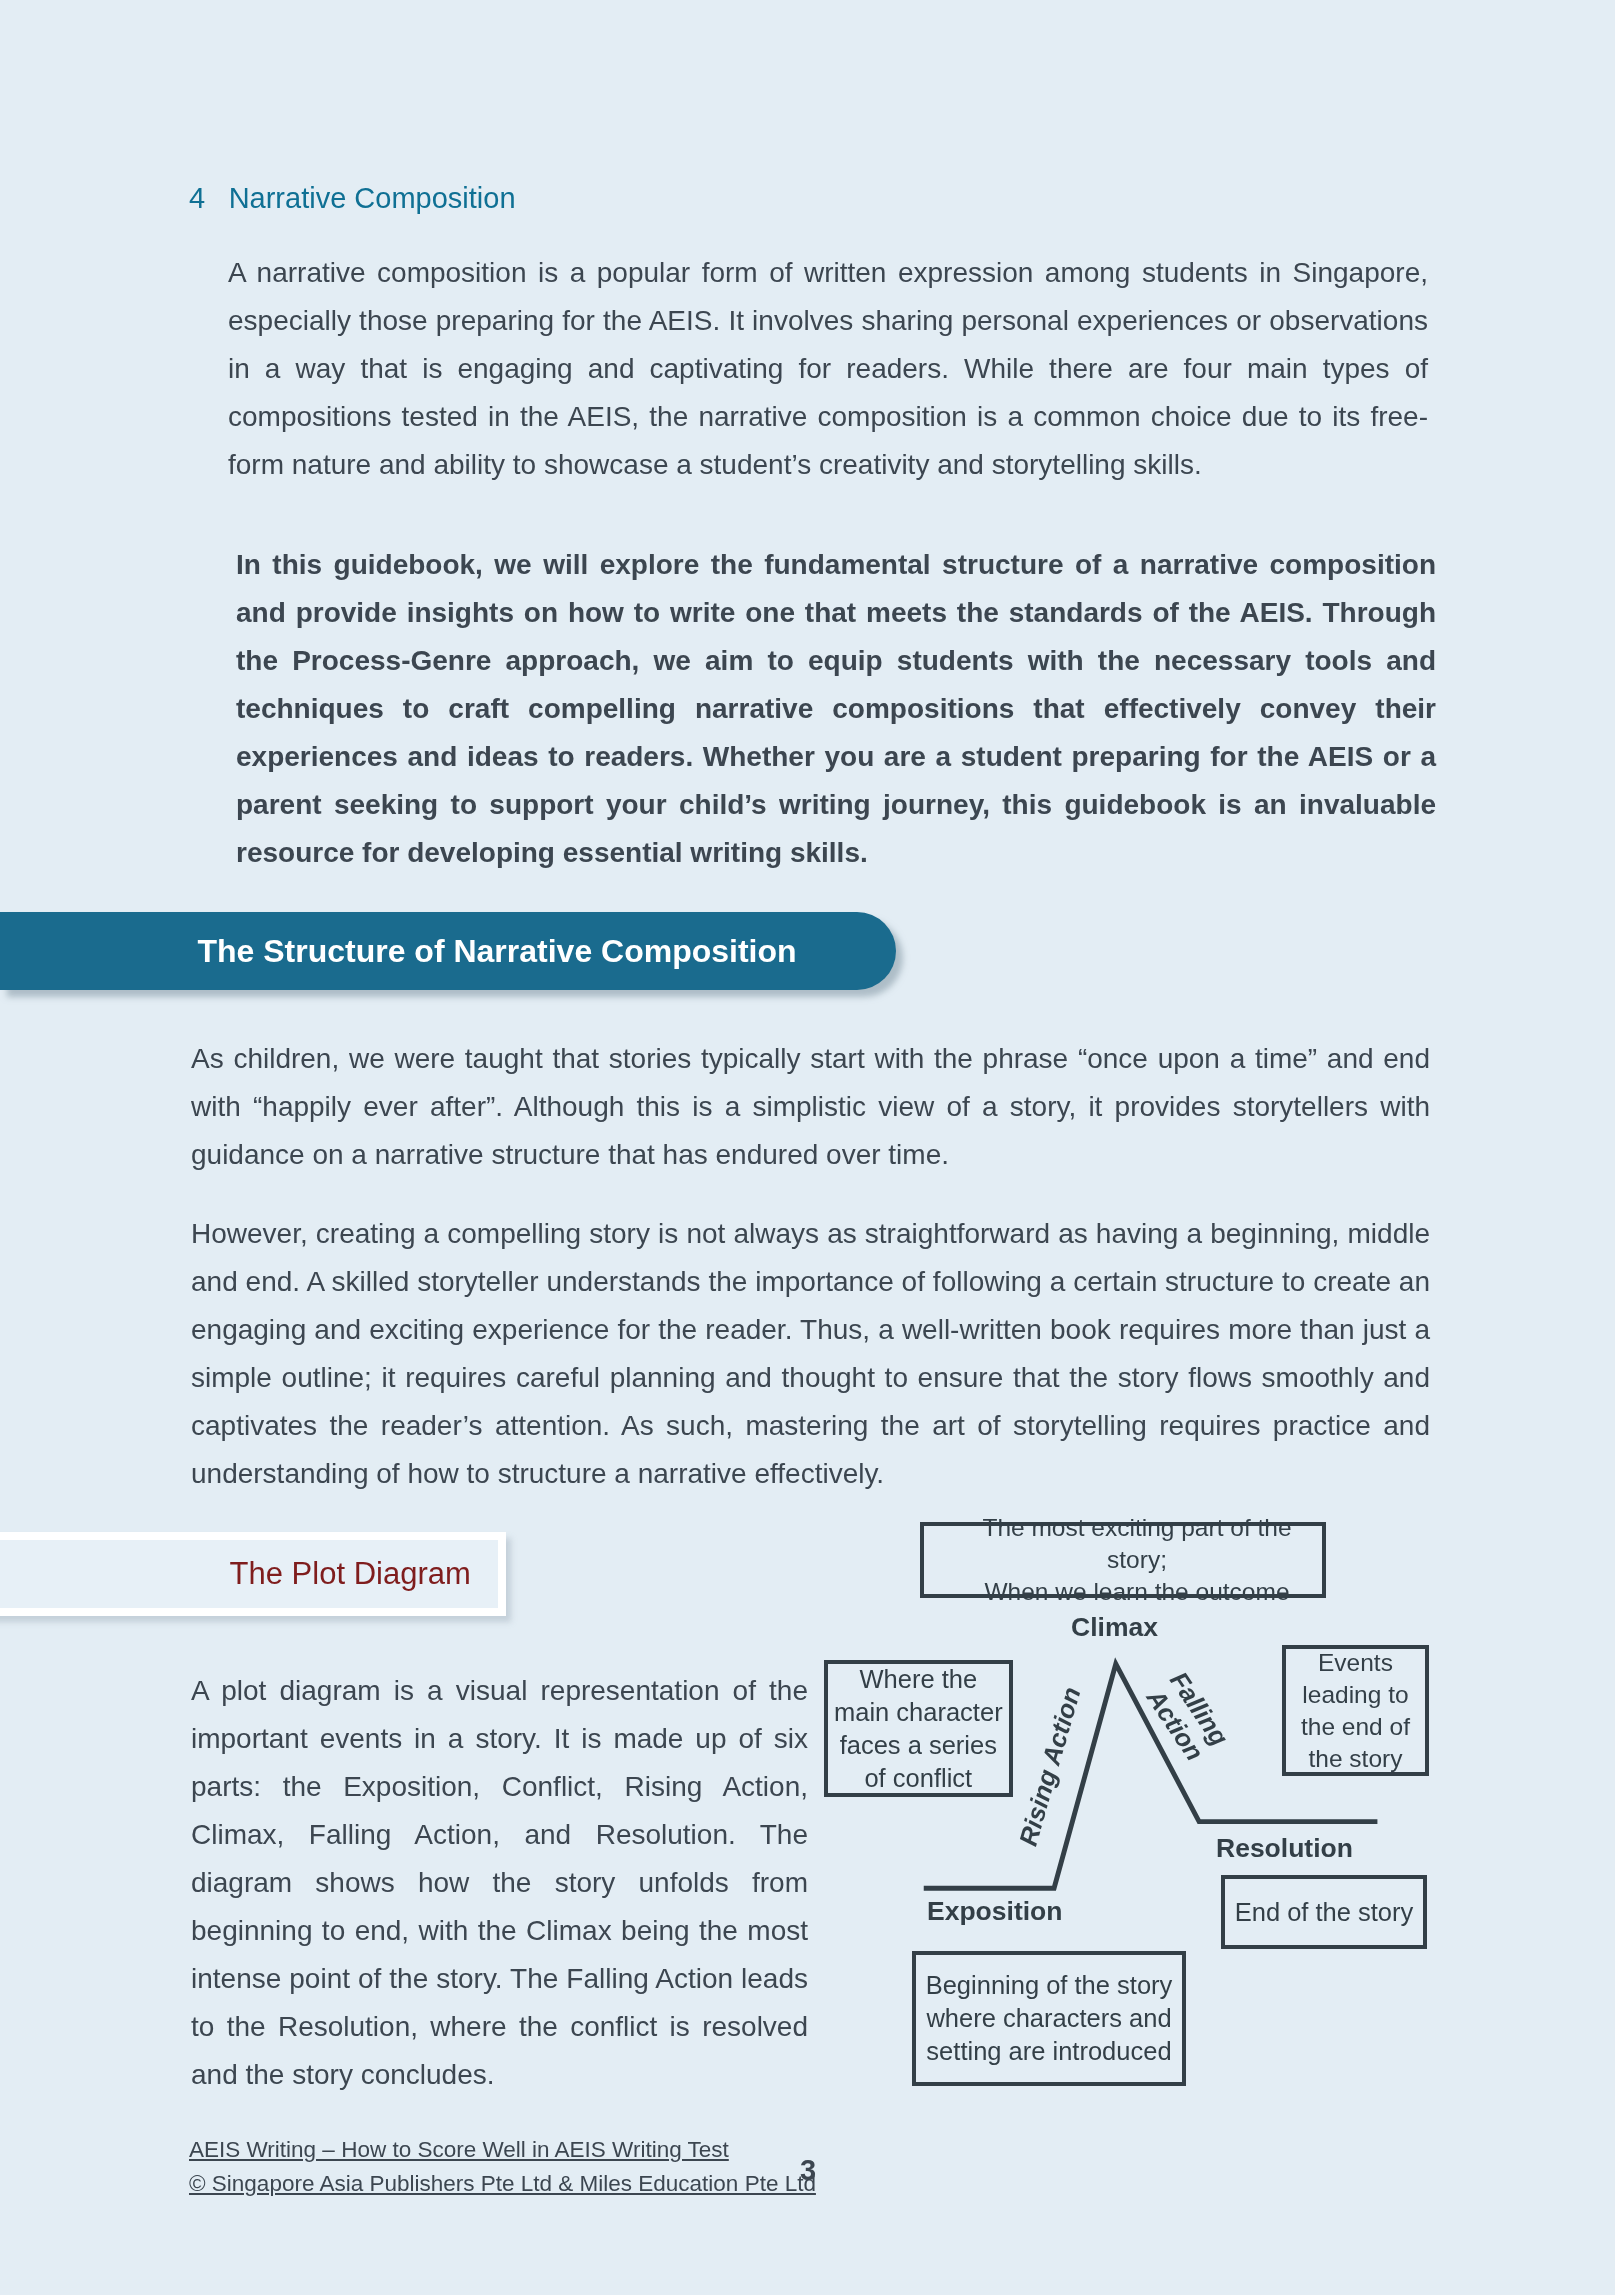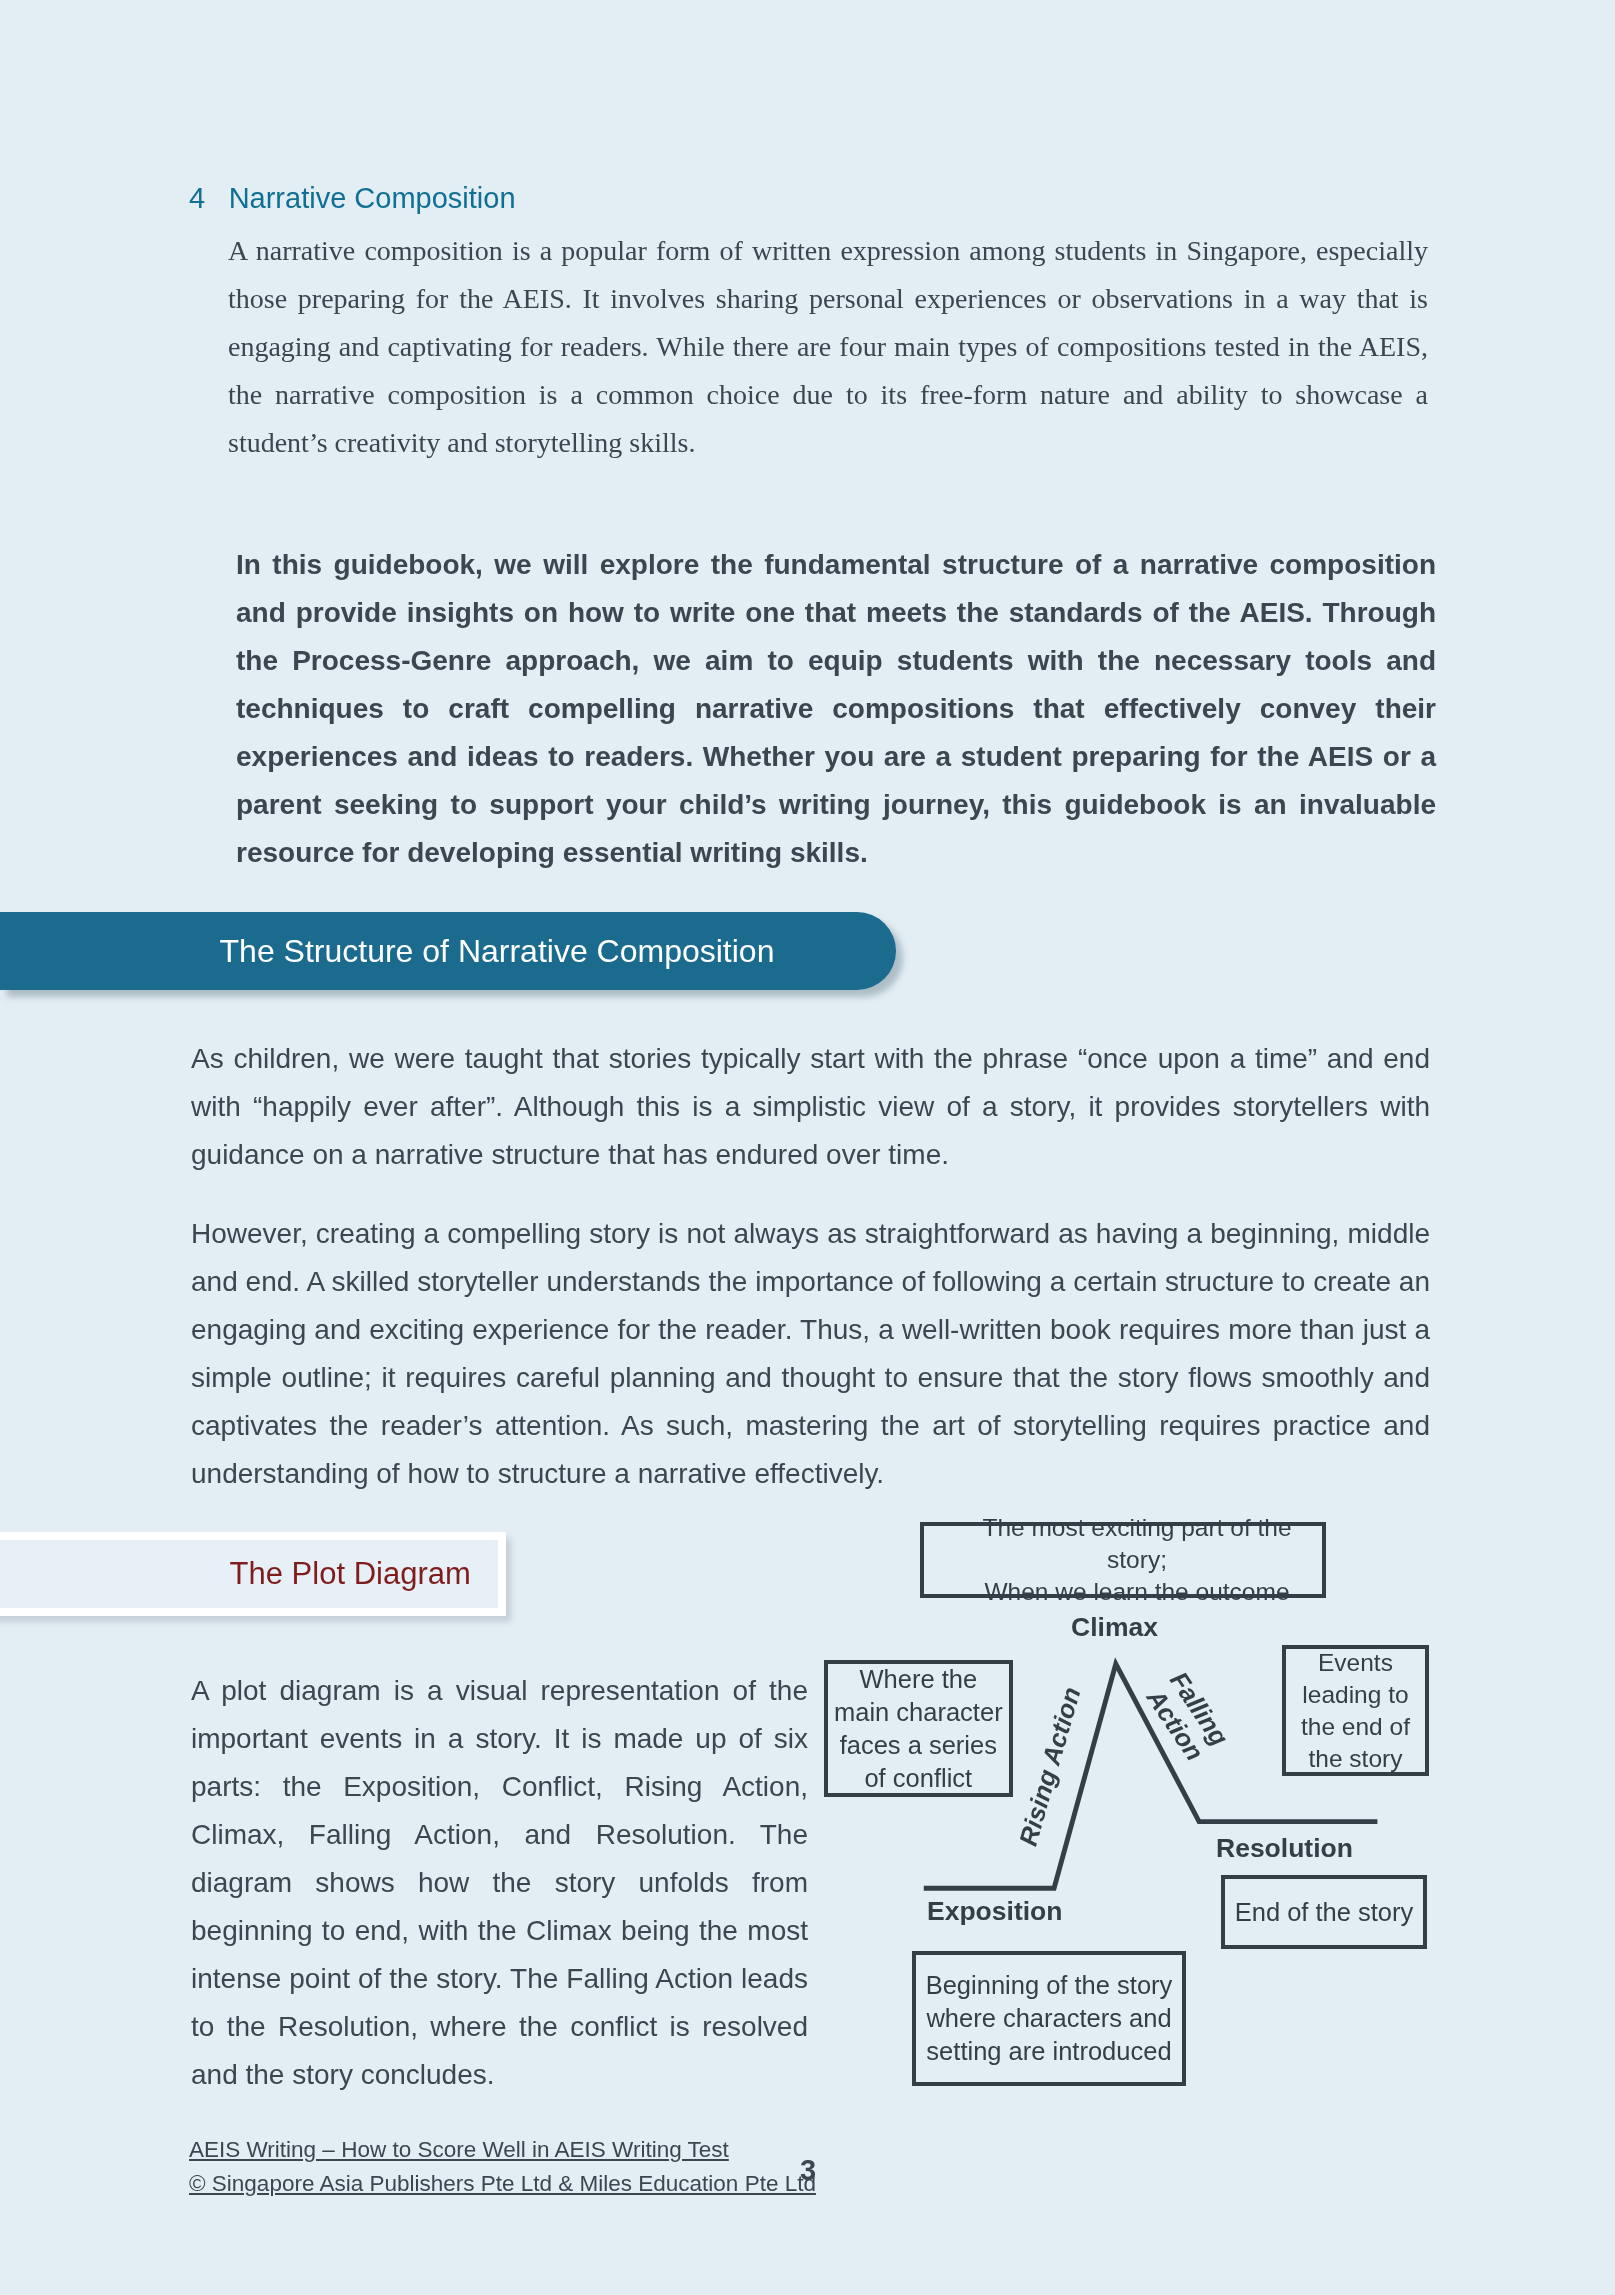--- a/index.html
+++ b/index.html
@@ -17,35 +17,35 @@
     top:182px;left:189px;
     display:flex;gap:23.5px;
     font-size:29px;font-weight:400;color:#0f7094;
   }
   
   .para{
     font-size:28px;line-height:48px;
     text-align:justify;color:#3c4650;
     letter-spacing:0px;
   }
-  .p1{top:227px;left:228px;width:1200px;font-family:Liberation Serif, serif;}
+  .p1{top:249px;left:228px;width:1200px;}
   .p2{top:541px;left:236px;width:1200px;font-weight:bold;}
   .p3{top:1035px;left:191px;width:1239px;}
   .p4{top:1210px;left:191px;width:1239px;}
   .p5{top:1667px;left:191px;width:617px;}
   
   .banner{
     top:912px;left:0;width:896px;height:78px;
     background:#1a6b8e;
     border-radius:0 39px 39px 0;
     box-shadow:6.9px 6.9px 6.9px rgba(130,150,162,0.55);
     display:flex;align-items:center;justify-content:center;
     padding-left:98px;box-sizing:border-box;
   }
-  .banner span{color:#ffffff;font-size:32px;font-weight:400;}
+  .banner span{color:#ffffff;font-size:32px;font-weight:700;}
   
   .plot-box{
     top:1532px;left:-11.8px;width:518px;height:84px;
     background:#e7f0f7;
     border:8.8px solid #ffffff;
     box-sizing:border-box;
     box-shadow:4.9px 5.9px 5.9px rgba(140,155,168,0.35);
     display:flex;align-items:center;justify-content:flex-end;
     padding-right:27.4px;
   }

